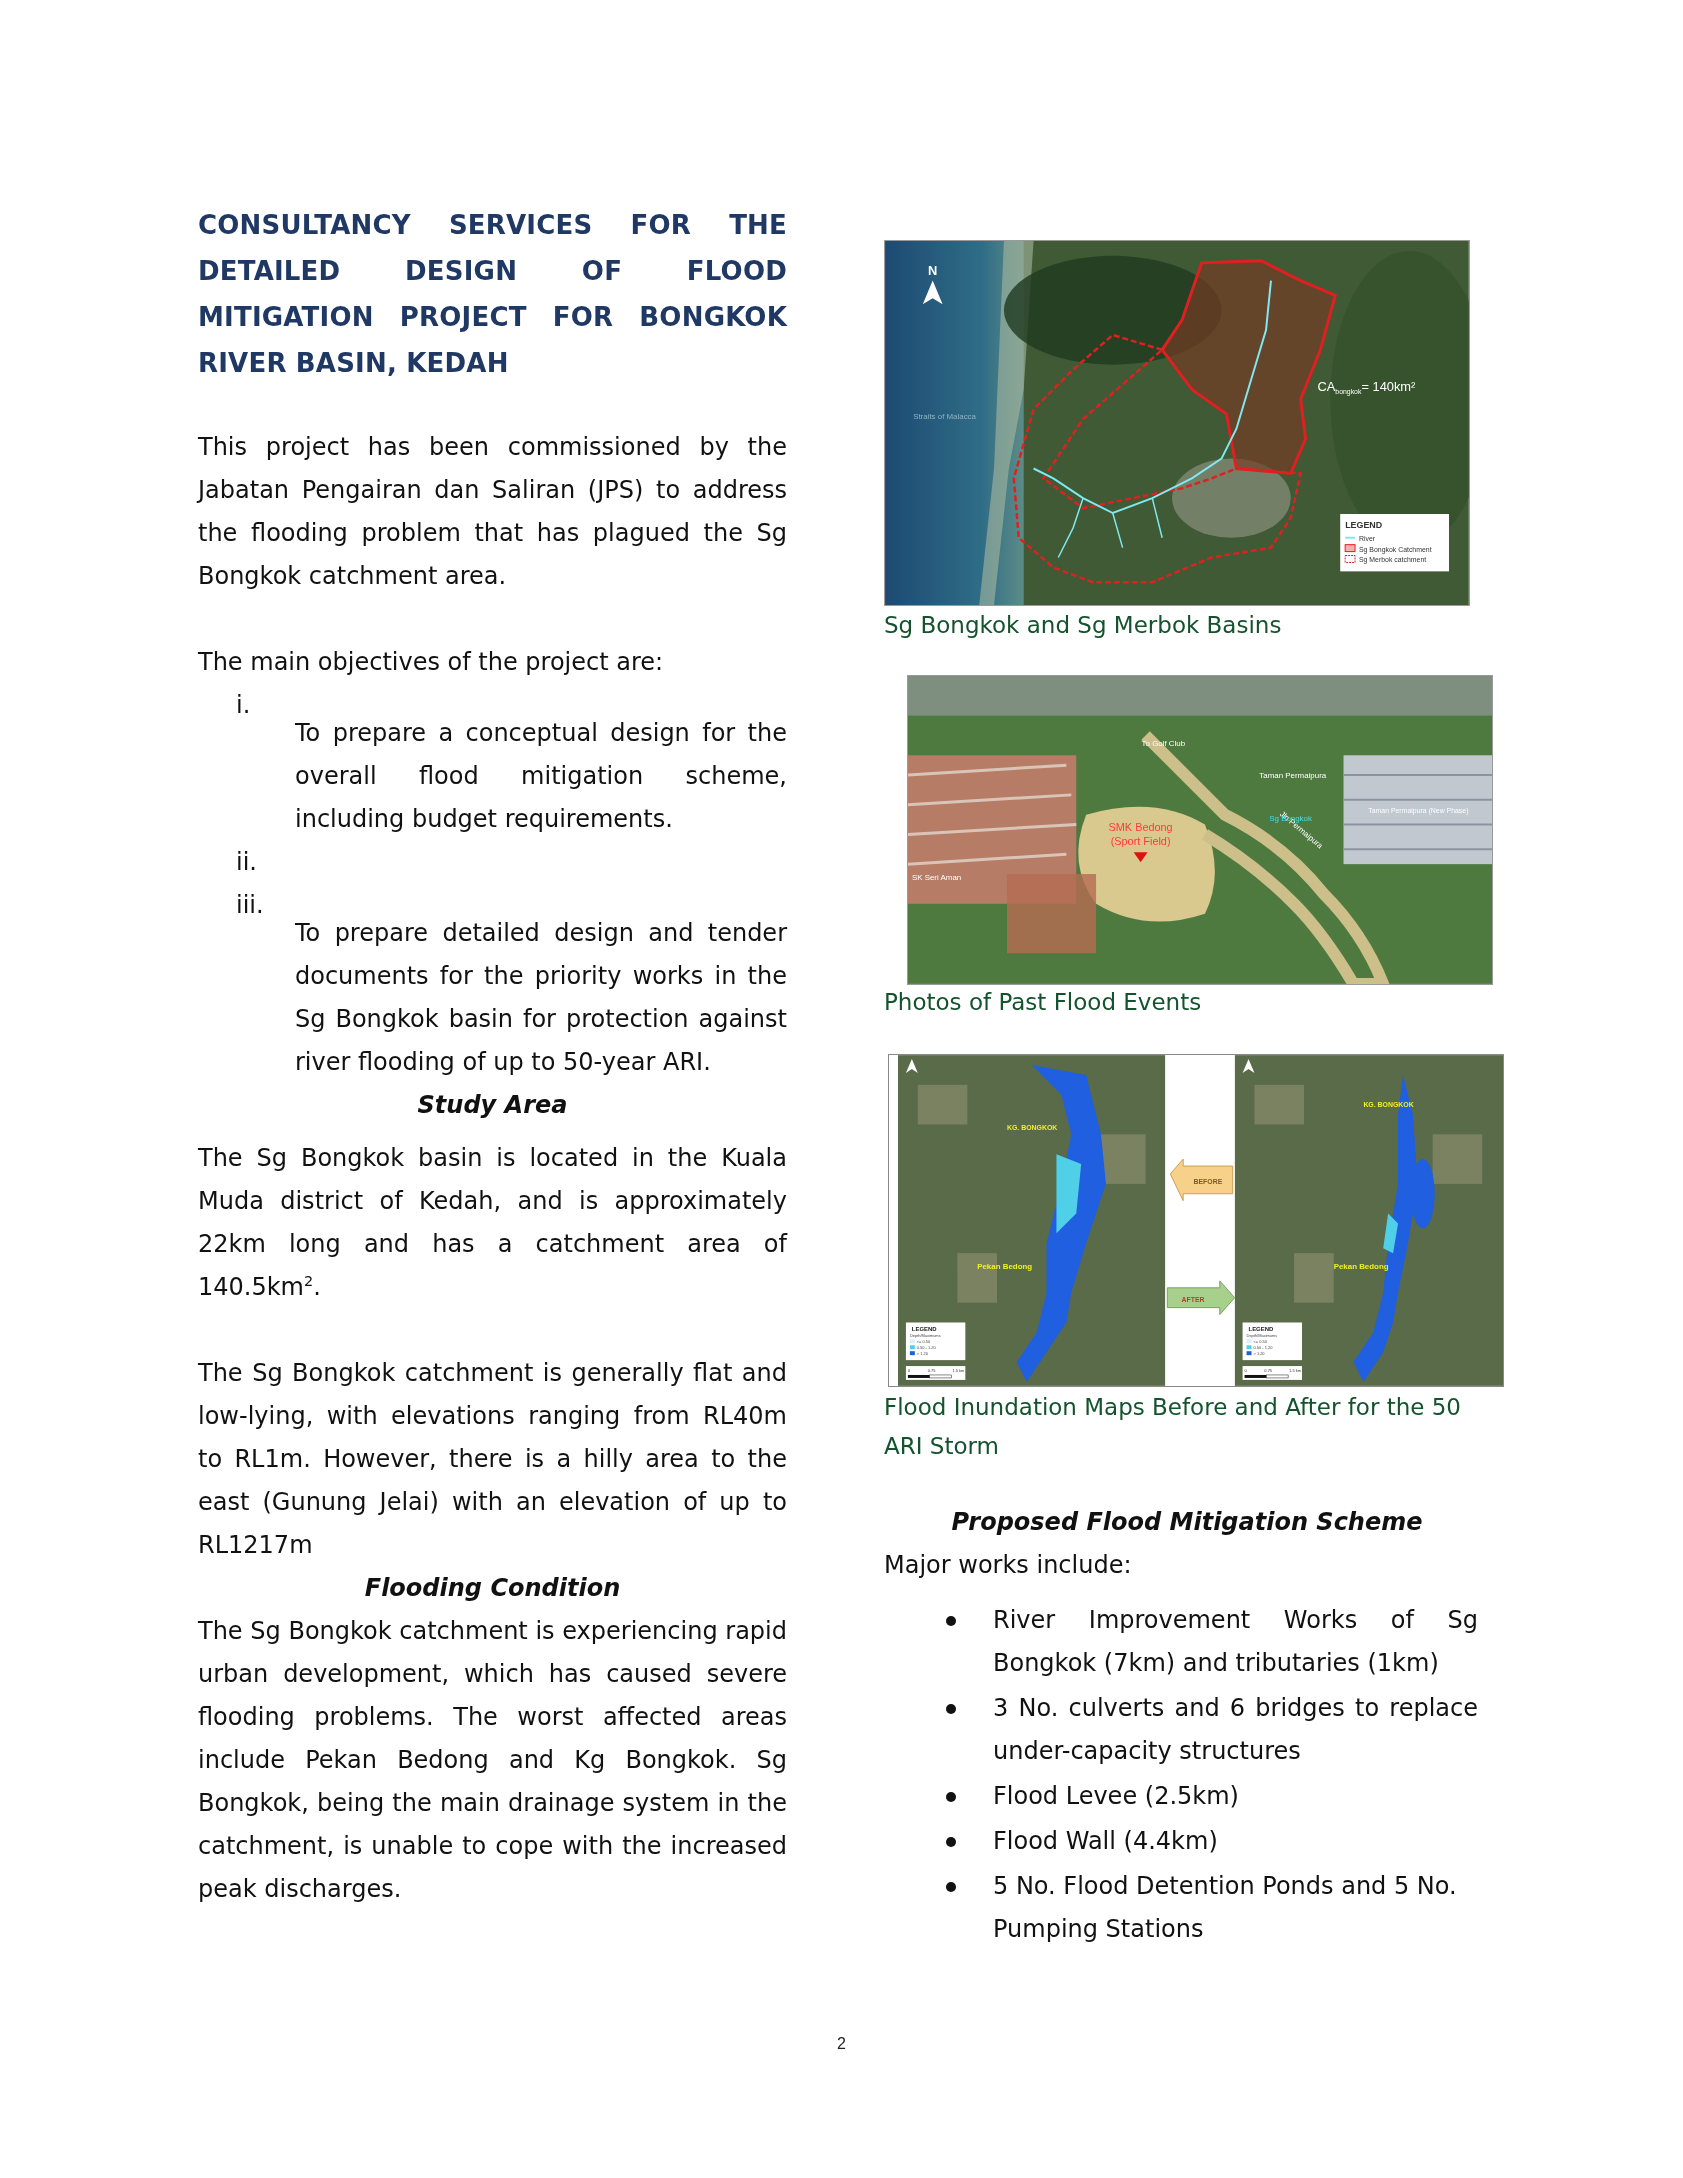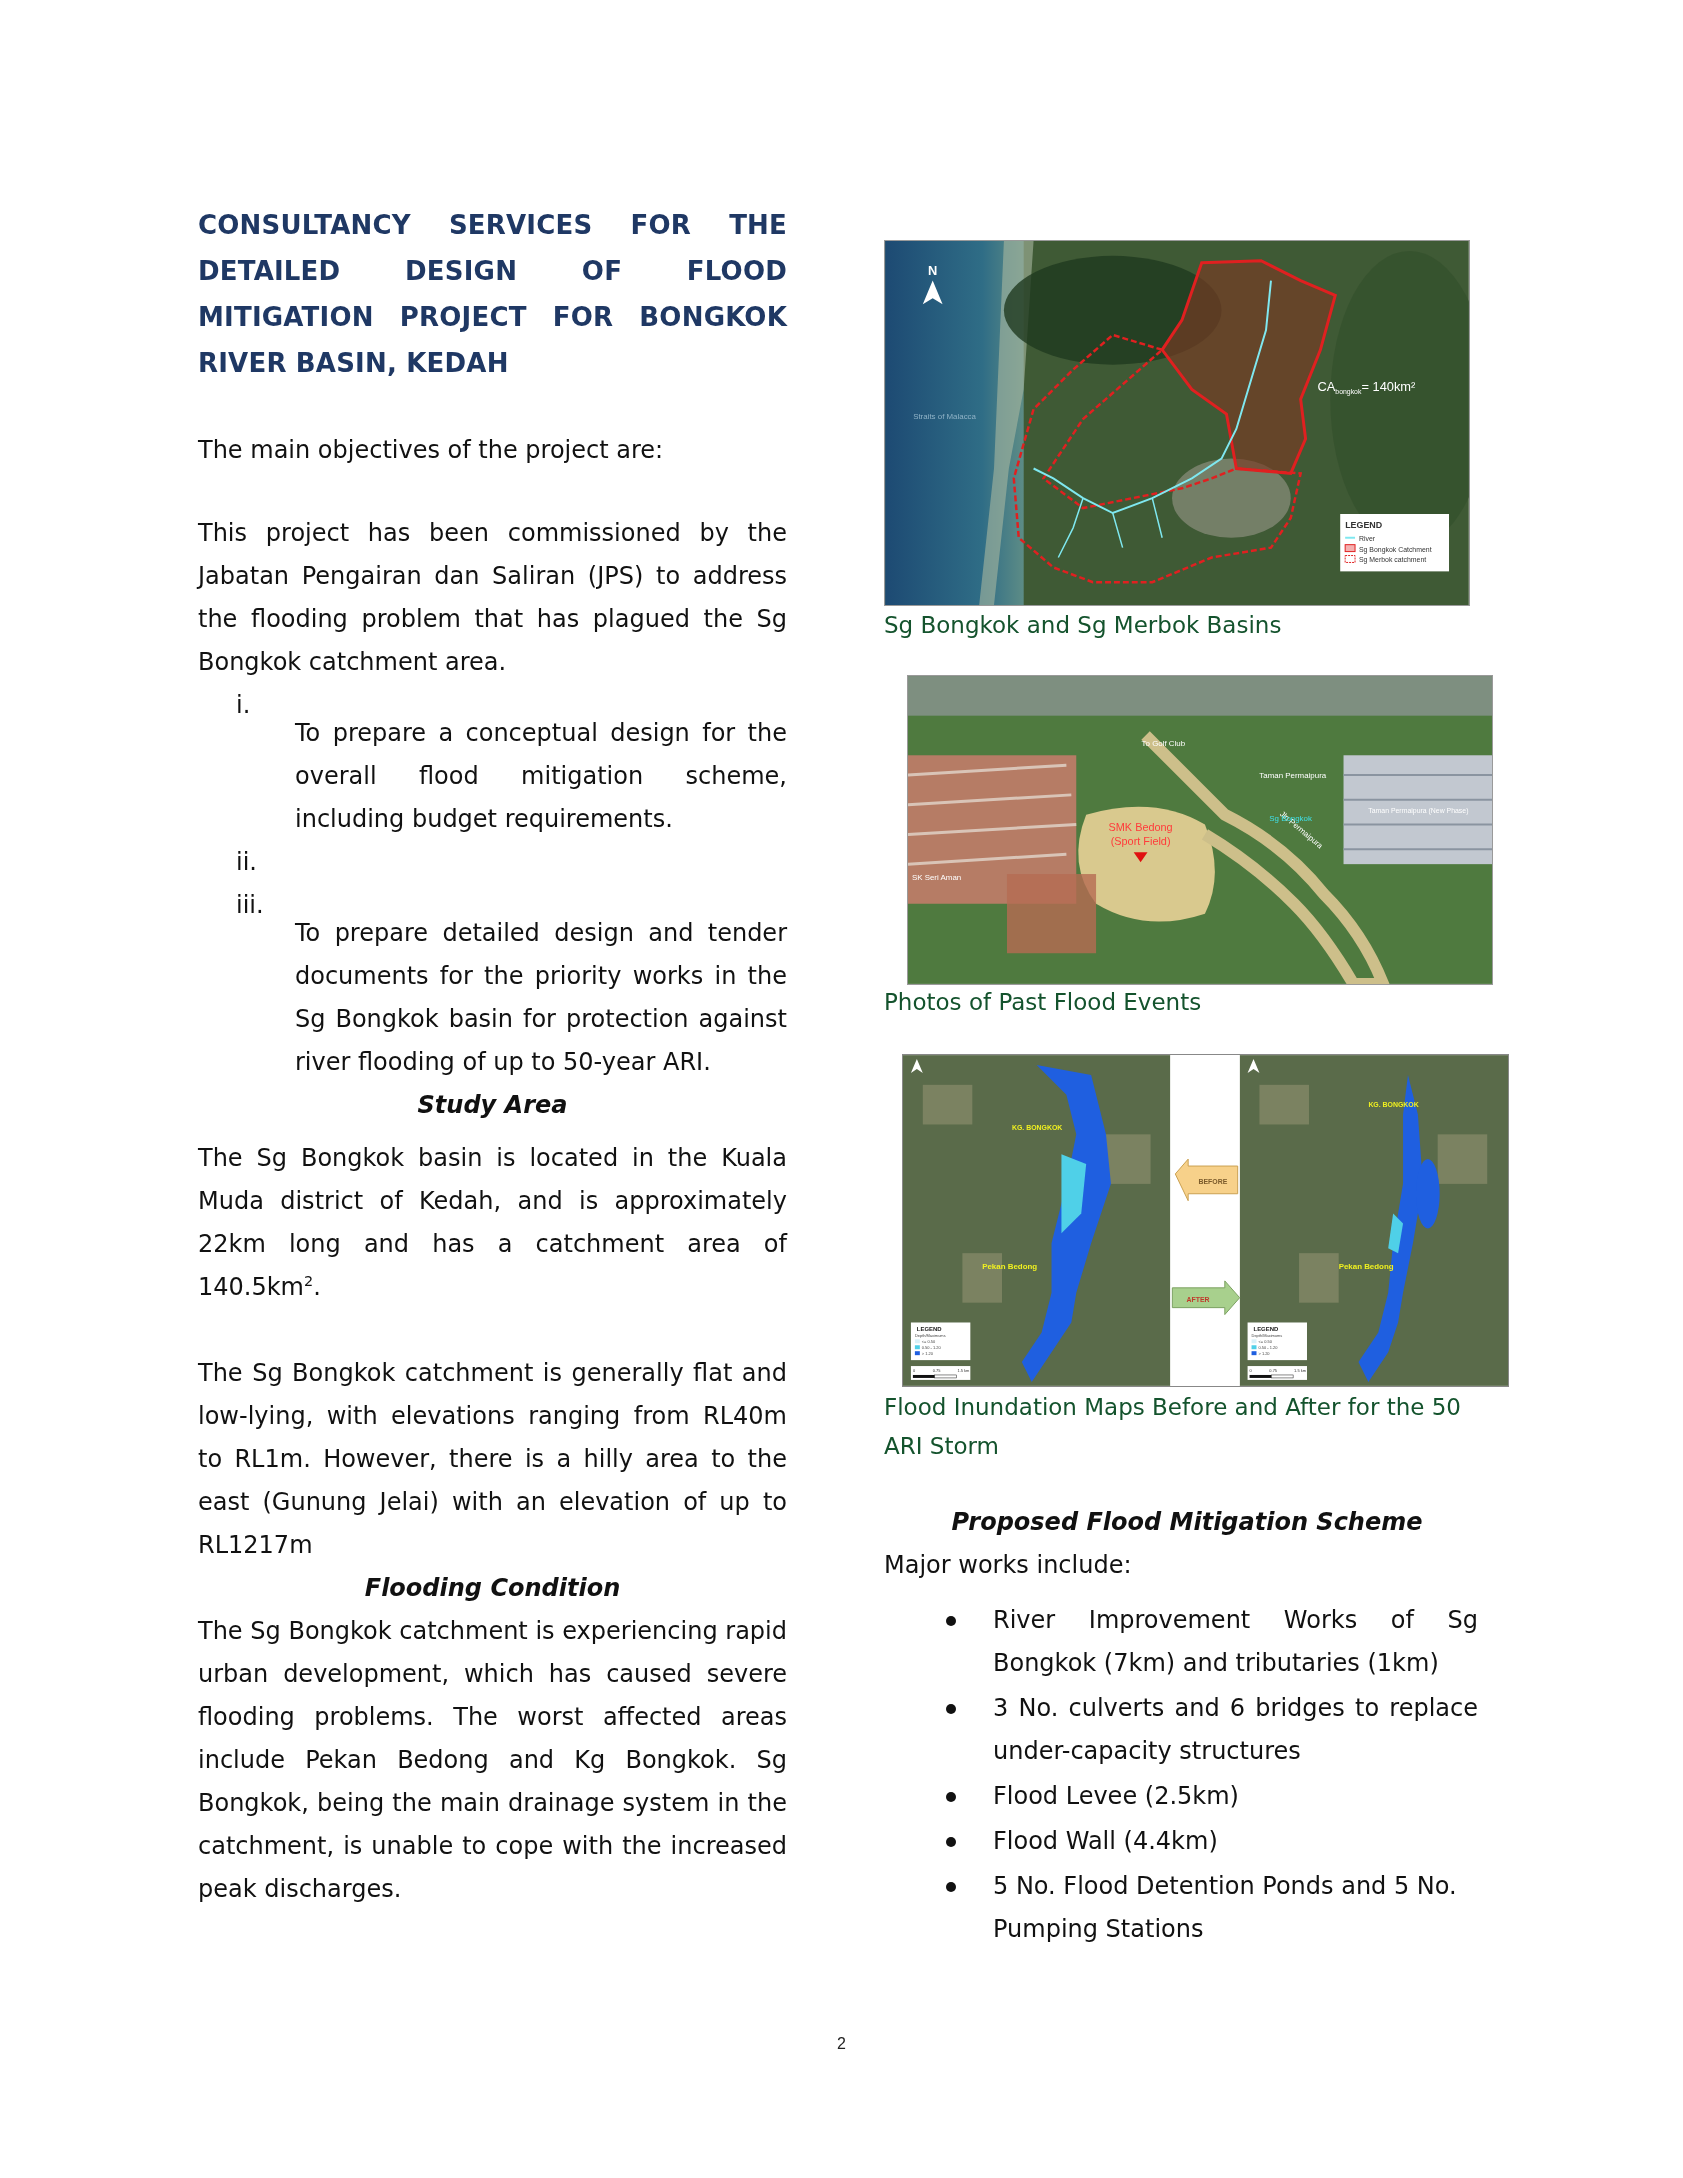--- a/index.html
+++ b/index.html
@@ -34,23 +34,23 @@
              font-family:"Liberation Sans", sans-serif; font-size:16px; color:#222; }
   sup { font-size:60%; line-height:0; }
   svg text { font-family:"Liberation Sans", sans-serif; }
 </style>
 </head>
 <body>
 
 <div class="col-left">
   <h1 class="title">CONSULTANCY SERVICES FOR THE DETAILED DESIGN OF FLOOD MITIGATION PROJECT FOR BONGKOK RIVER BASIN, KEDAH</h1>
 
+  <p class="p gap" style="margin-top:40px">This project has been commissioned by the Jabatan Pengairan dan Saliran (JPS) to address the flooding problem that has plagued the Sg Bongkok catchment area.</p>
+
   <p class="p gap">The main objectives of the project are:</p>
-
-  <p class="p gap" style="margin-top:40px">This project has been commissioned by the Jabatan Pengairan dan Saliran (JPS) to address the flooding problem that has plagued the Sg Bongkok catchment area.</p>
   <ol class="roman">
     <li>
       <div class="num"><span>i.</span></div>
       <div class="txt">To prepare a conceptual design for the overall flood mitigation scheme, including budget requirements.</div>
     </li>
     <li>
       <div class="num"><span>ii.</span></div>
     </li>
     <li>
       <div class="num"><span>iii.</span></div>
@@ -140,21 +140,21 @@
       <text x="465" y="138" fill="#ffffff" font-size="7">Taman Permaipura (New Phase)</text>
       <text x="365" y="146" fill="#40e0e8" font-size="8">Sg Bongkok</text>
       <text x="235" y="157" fill="#ff3b3b" font-size="11" text-anchor="middle">SMK Bedong</text>
       <text x="235" y="171" fill="#ff3b3b" font-size="11" text-anchor="middle">(Sport Field)</text>
       <path d="M228 178 L242 178 L235 188 Z" fill="#e01010"></path>
       <text x="4" y="206" fill="#ffffff" font-size="8">SK Seri Aman</text>
     </svg>
   </div>
   <div class="caption" style="left:0; top:743px; width:606px;">Photos of Past Flood Events</div>
 
-  <div class="fig" style="left:18px; top:814px; width:605px; height:331px; border-color:#888;">
+  <div class="fig" style="left:4px; top:814px; width:605px; height:331px; border-color:#888;padding-left:9px;">
     <svg width="605" height="331" viewBox="0 0 611 334">
       <rect x="0" y="0" width="270" height="334" fill="#5a6b4a"></rect>
       <rect x="340" y="0" width="271" height="334" fill="#5a6b4a"></rect>
       <rect x="270" y="0" width="70" height="334" fill="#ffffff"></rect>
       <g opacity="0.5" fill="#9c9a78">
         <rect x="20" y="30" width="50" height="40"></rect>
           <rect x="200" y="80" width="50" height="50"></rect>
           <rect x="60" y="200" width="40" height="50"></rect>
         <rect x="360" y="30" width="50" height="40"></rect>
           <rect x="540" y="80" width="50" height="50"></rect>

